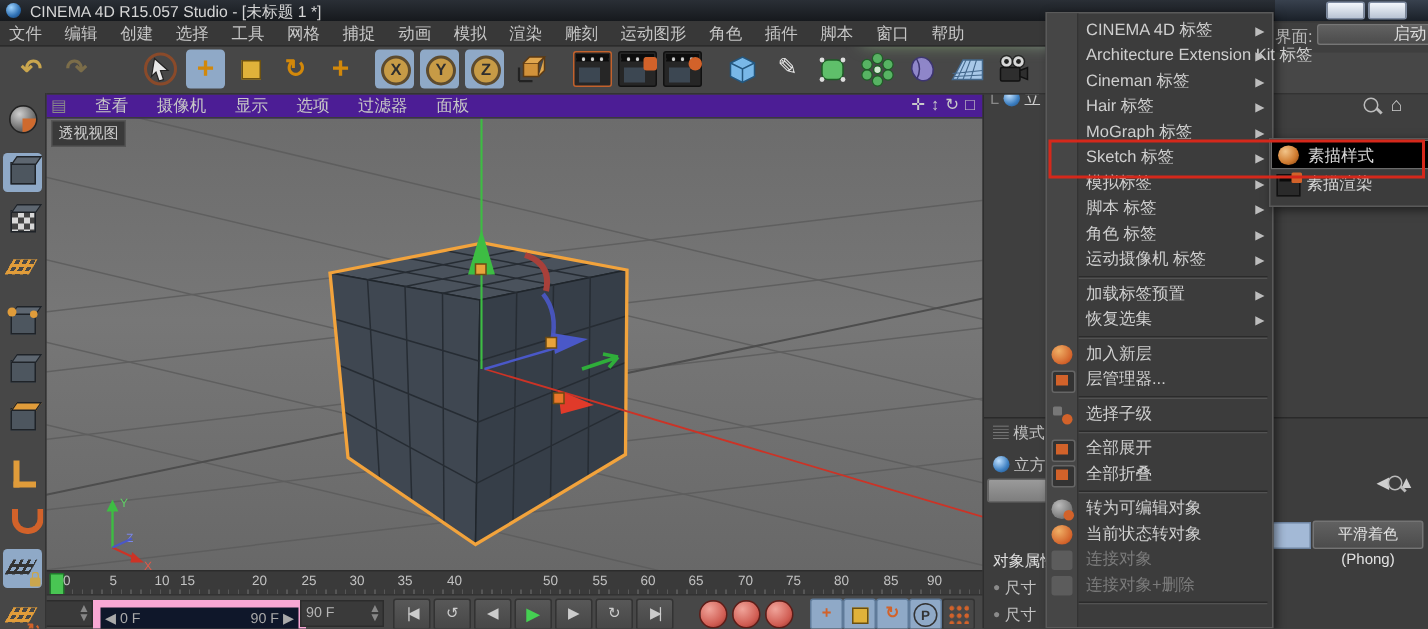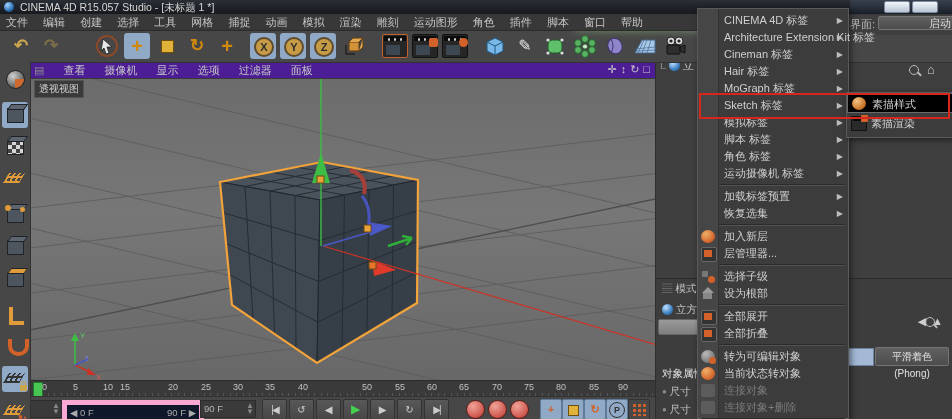--- a/index.html
+++ b/index.html
@@ -506,21 +506,20 @@
   <div class="cmi"><span>角色 标签</span><span class="arr">▶</span></div>
   <div class="cmi"><span>运动摄像机 标签</span><span class="arr">▶</span></div>
   <div class="cm-sep"></div>
   <div class="cmi"><span>加载标签预置</span><span class="arr">▶</span></div>
   <div class="cmi"><span>恢复选集</span><span class="arr">▶</span></div>
   <div class="cm-sep"></div>
   <div class="cmi"><span class="cmico orange"></span><span>加入新层</span></div>
   <div class="cmi"><span class="cmico square"></span><span>层管理器...</span></div>
   <div class="cm-sep"></div>
   <div class="cmi"><span class="cmico tree"></span><span>选择子级</span></div>
-  <div class="cmi"><span class="cmico home"></span><span>设为根部</span></div>
   <div class="cm-sep"></div>
   <div class="cmi"><span class="cmico square"></span><span>全部展开</span></div>
   <div class="cmi"><span class="cmico square"></span><span>全部折叠</span></div>
   <div class="cm-sep"></div>
   <div class="cmi"><span class="cmico gray"></span><span>转为可编辑对象</span></div>
   <div class="cmi"><span class="cmico orange"></span><span>当前状态转对象</span></div>
   <div class="cmi dis"><span class="cmico dim"></span><span>连接对象</span></div>
   <div class="cmi dis"><span class="cmico dim"></span><span>连接对象+删除</span></div>
   <div class="cm-sep"></div>
 

